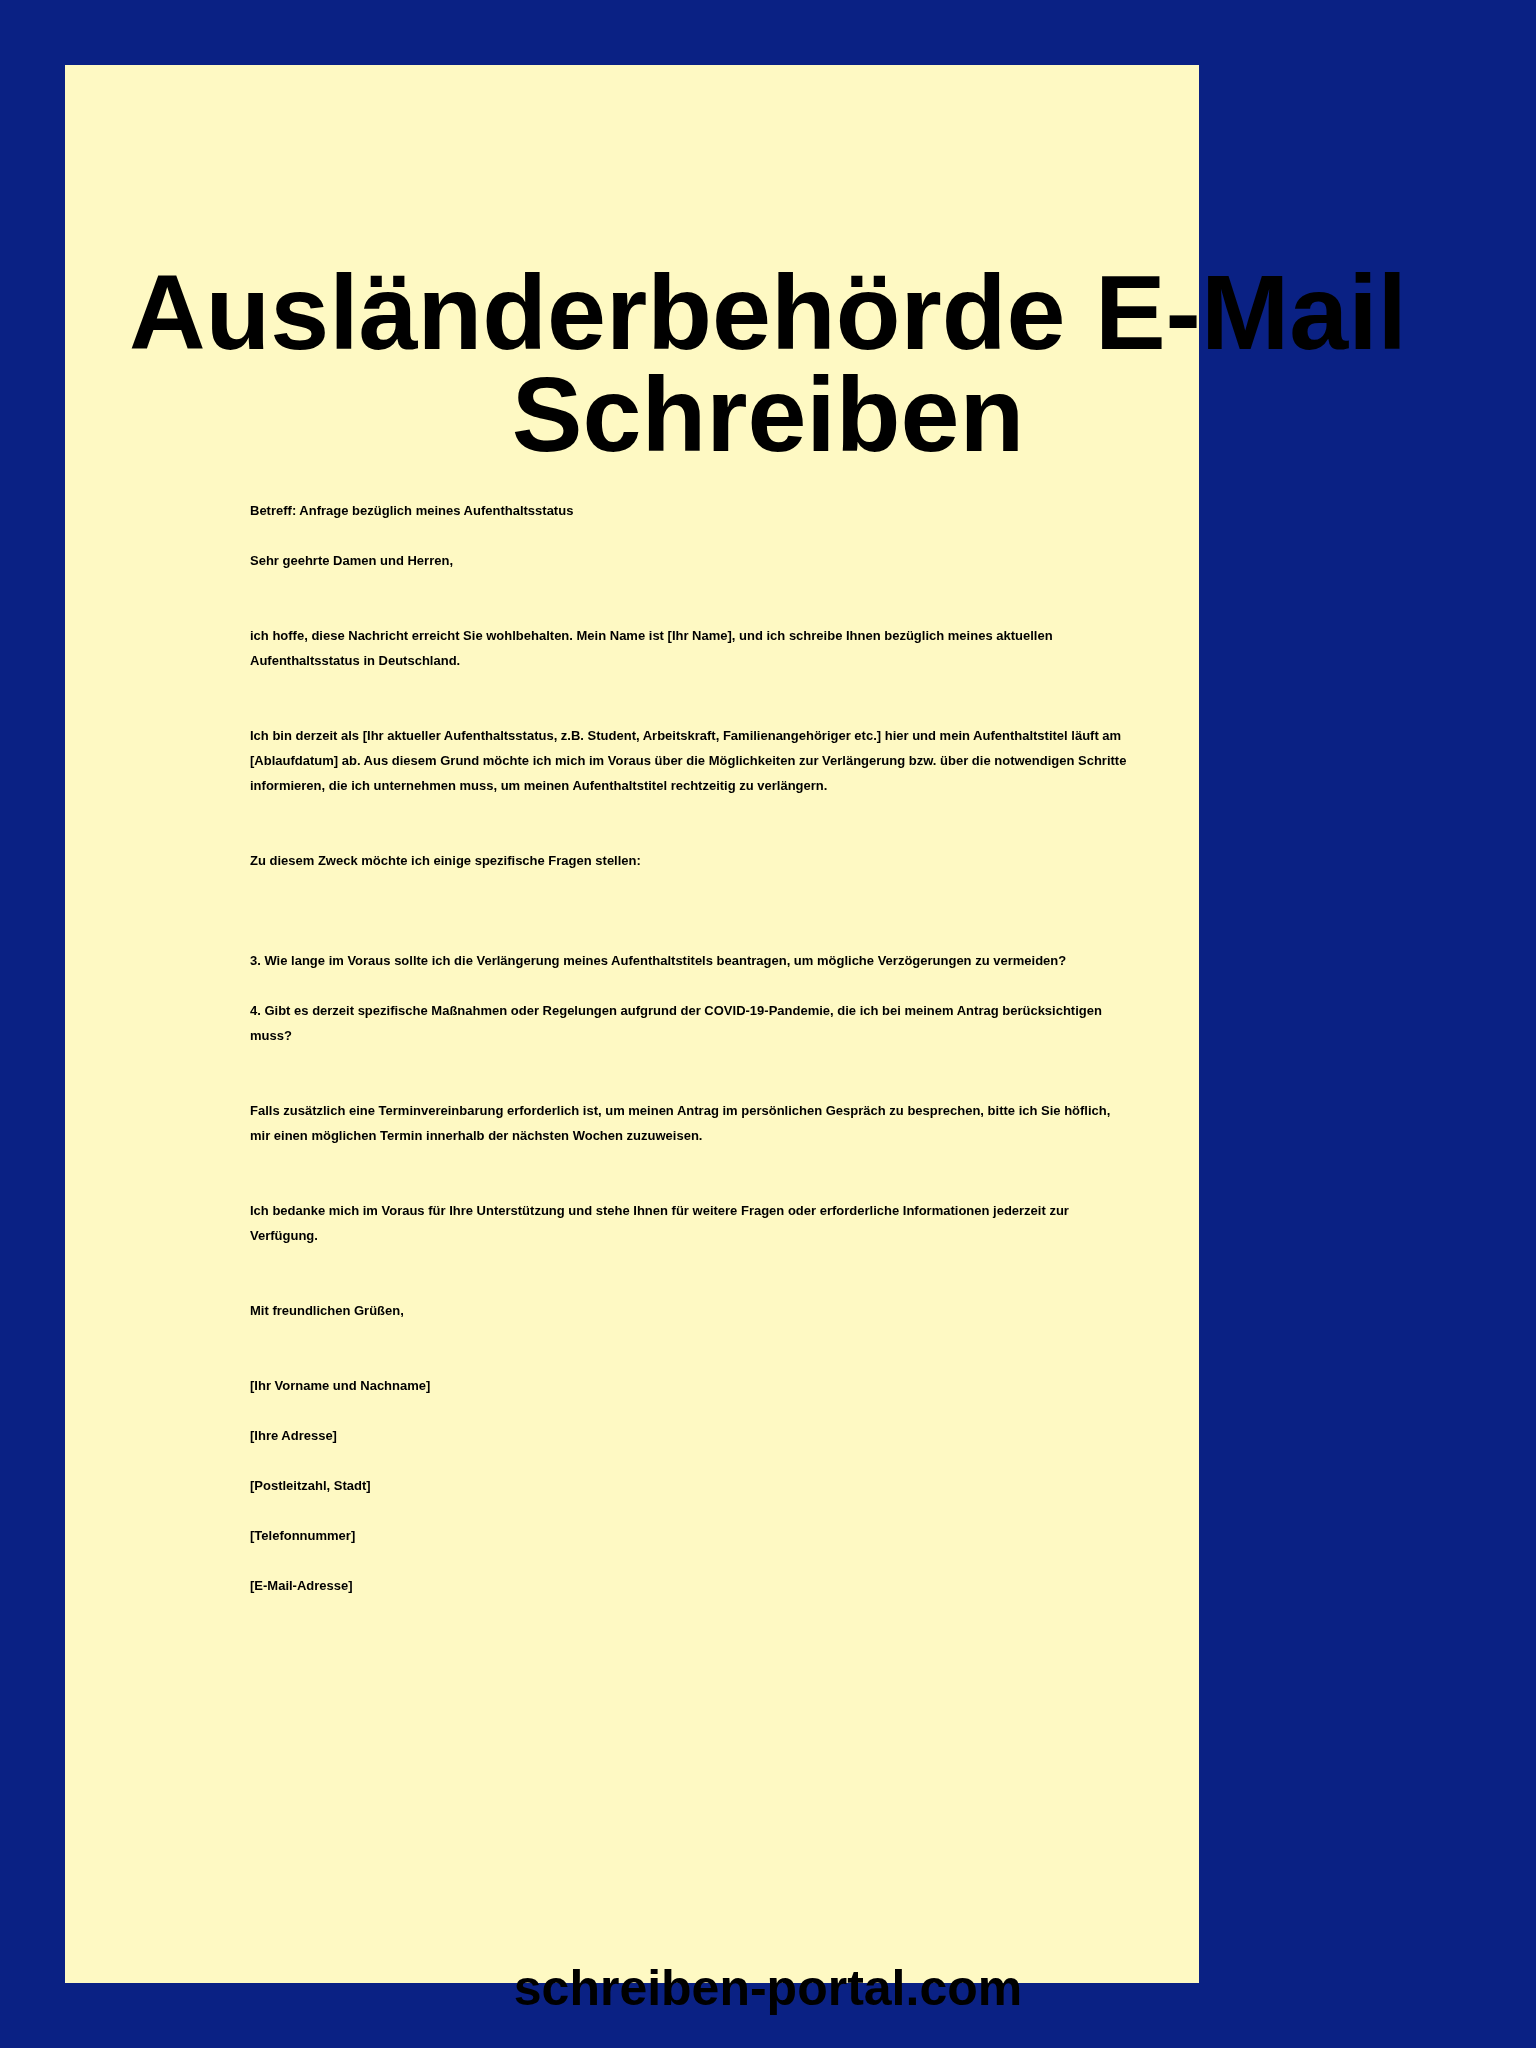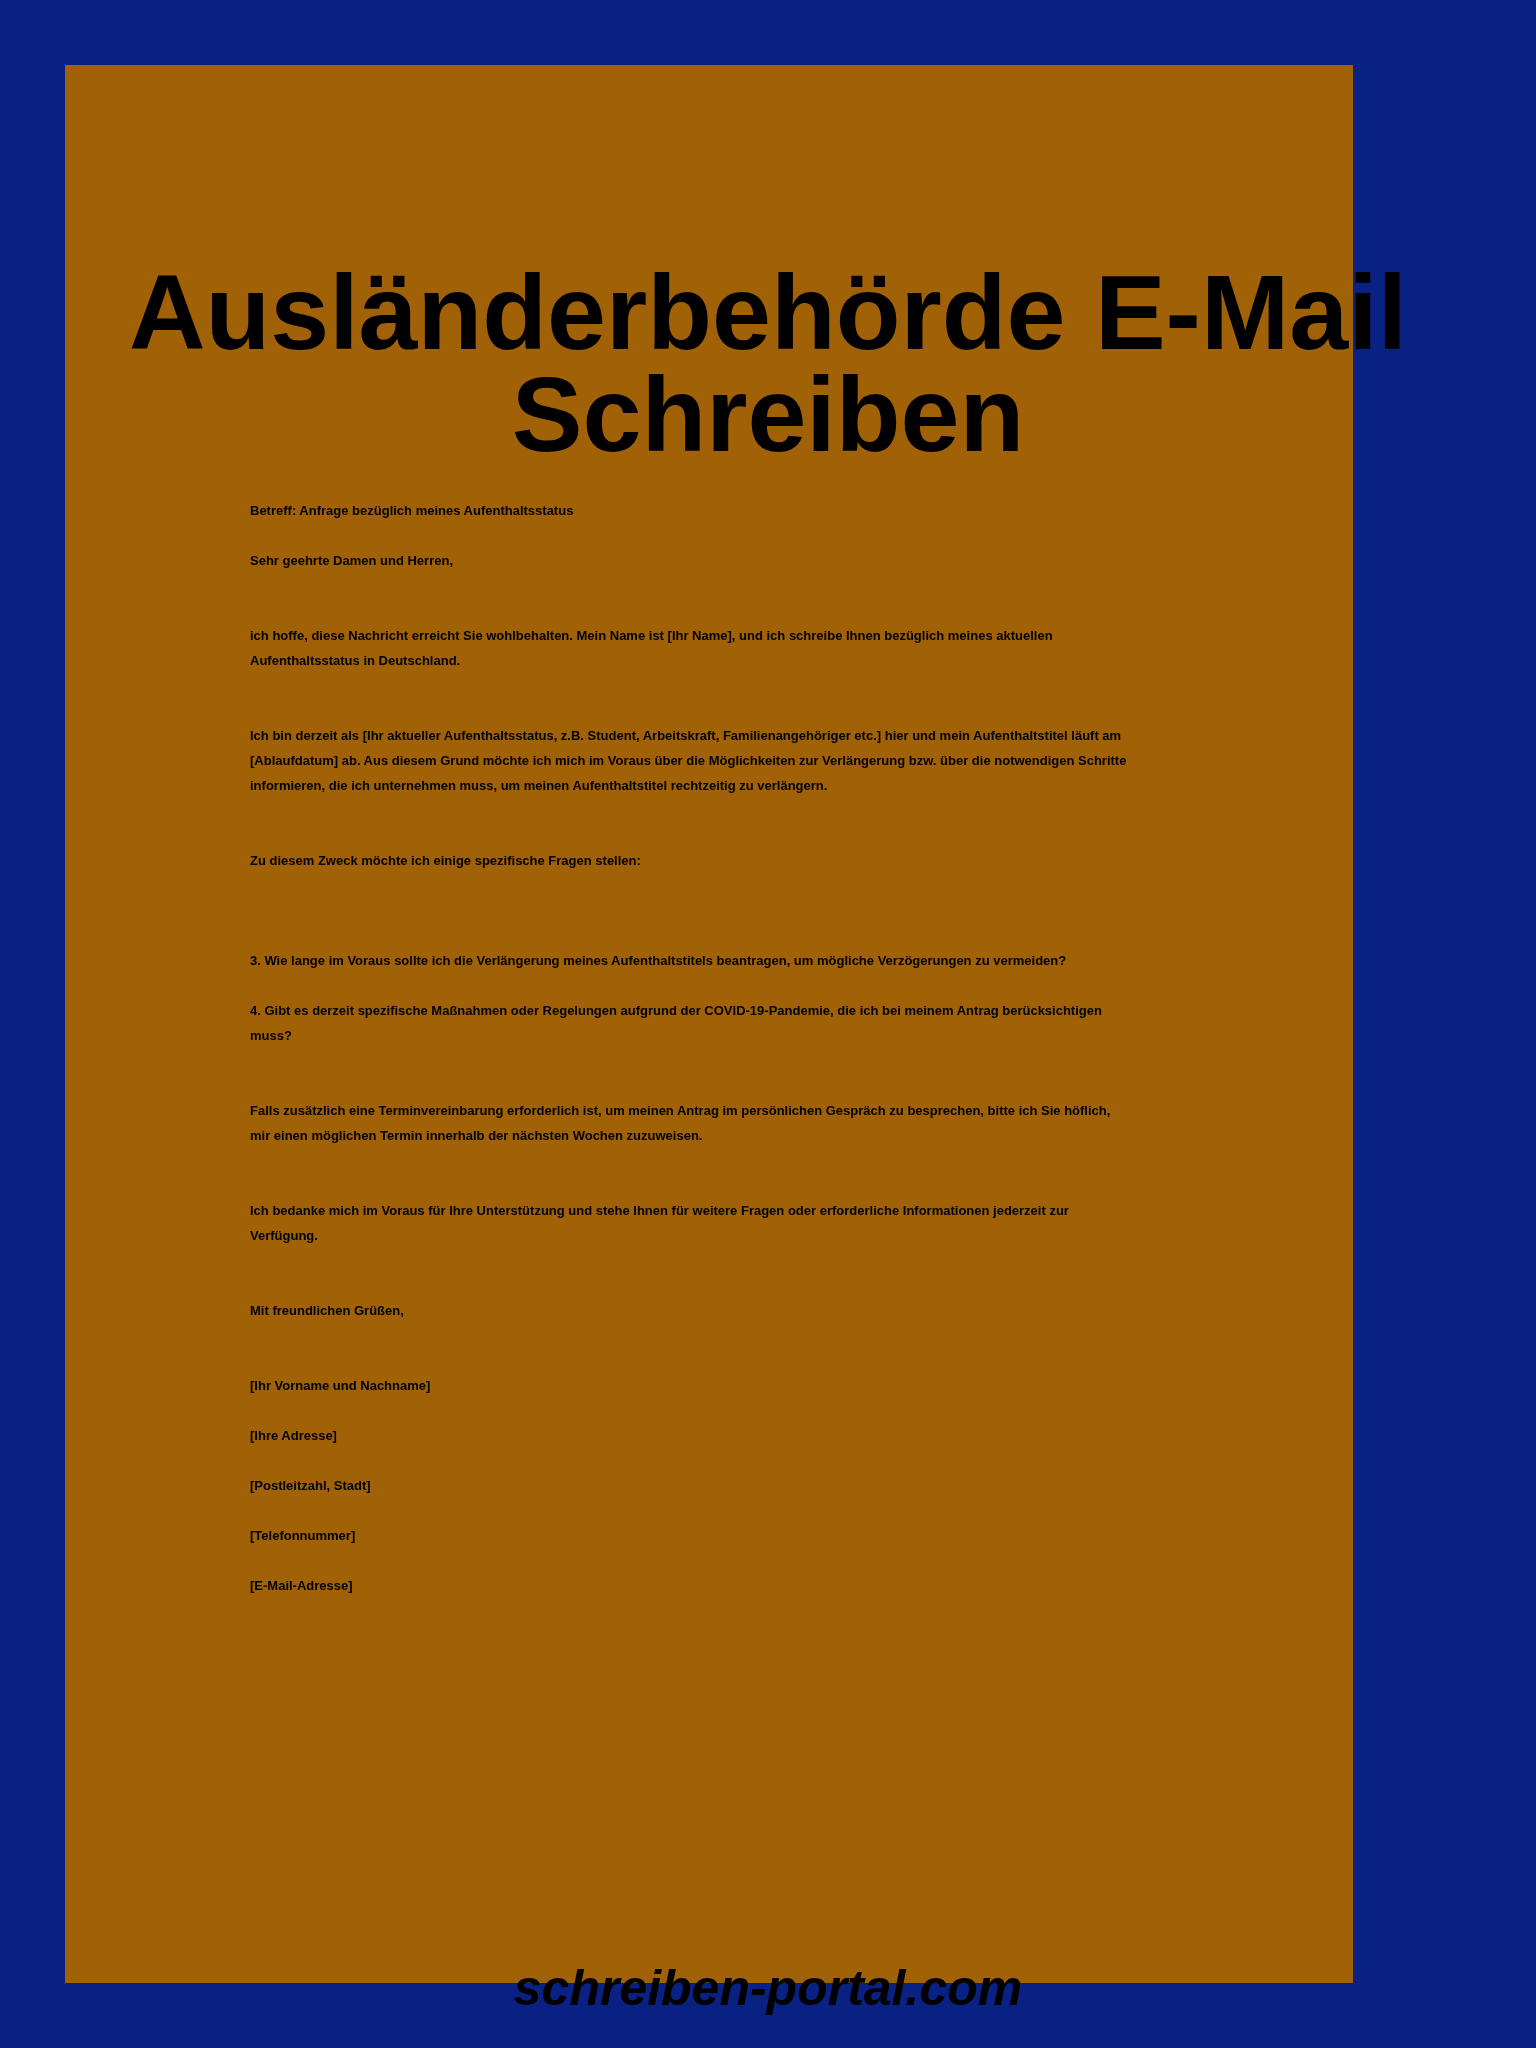--- a/index.html
+++ b/index.html
@@ -1,23 +1,23 @@
 <!DOCTYPE html>
 <html><head>
 <meta charset="utf-8">
 <style>
   html, body { margin:0; padding:0; }
   body { width:1536px; height:2048px; background:#0a2184; position:relative; overflow:hidden; font-family:"Liberation Sans", sans-serif; }
-  .panel { position:absolute; left:65px; top:65px; width:1288px; height:1918px; background:#a16207; }
+  .panel { position:absolute; left:65px; top:65px; width:1134px; height:1918px; background:#fef9c3; }
   .title { position:absolute; left:0; top:196px; width:1406px; text-align:center; font-weight:bold; font-size:106px; line-height:102px; color:#000; margin:0; }
   .body { position:absolute; left:185px; top:433px; width:880px; font-weight:bold; font-size:13px; line-height:25px; color:#000; }
   .body p { margin:0; }
   .sp1 { height:25px; }
   .sp2 { height:50px; }
-  .footer { position:absolute; left:0; top:1893px; width:1406px; text-align:center; font-weight:bold; font-size:50px; line-height:60px; color:#000;font-style:italic; }
+  .footer { position:absolute; left:0; top:1893px; width:1406px; text-align:center; font-weight:bold; font-size:50px; line-height:60px; color:#000; }
 </style>
 </head>
 <body>
 
 <div class="panel">
   <h1 class="title">
     <span>Ausländerbehörde E-Mail</span><br>
     <span>Schreiben</span>
   </h1>
 

